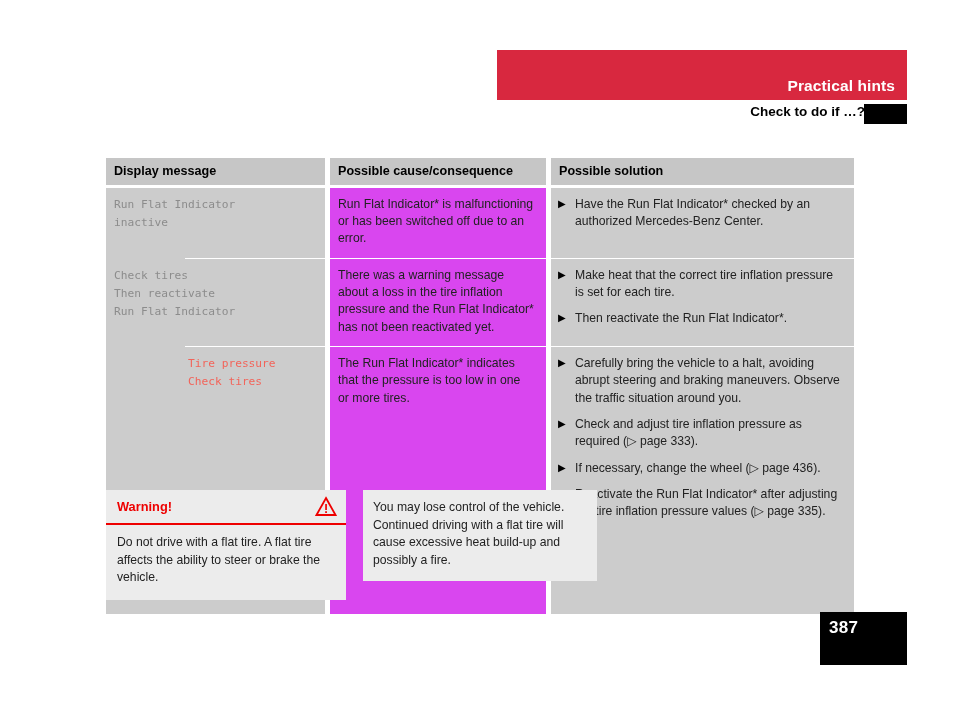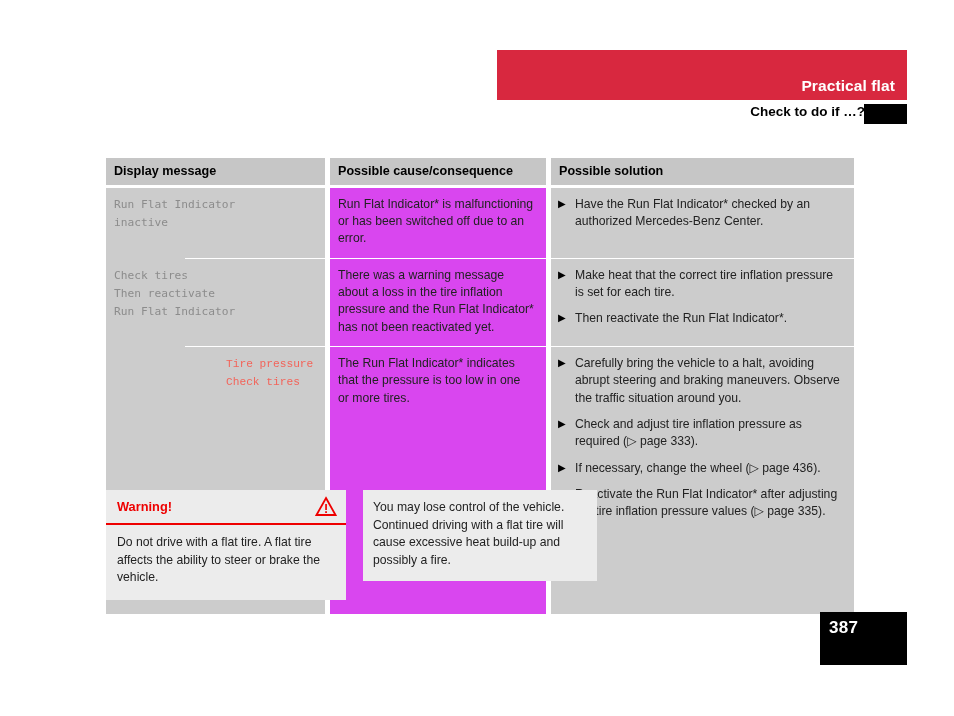--- a/index.html
+++ b/index.html
@@ -116,22 +116,21 @@
     font-family: "DejaVu Sans Mono", "Liberation Mono", monospace;
     font-size: 11.2px;
     line-height: 1.62;
     color: #8c8c8c;
     text-align: left;
     white-space: pre;
   }
   .msg-cell.red {
     color: #f2645a;
     text-align: left;
-    padding-left: 120px;
-    font-family: Liberation Mono, monospace;
+    padding-left: 82px;
   }
   .cause-cell {
     padding: 8px 12px 10px 8px;
     font-size: 12.2px;
     line-height: 1.42;
     color: #222222;
   }
   .sol-cell {
     padding: 8px 10px 10px 7px;
     font-size: 12.2px;
@@ -227,21 +226,21 @@
     color: #ffffff;
     font-size: 17px;
     font-weight: bold;
     letter-spacing: 0.3px;
   }
 </style>
 </head>
 <body>
 
 <div class="hdr-bar">
-  <div class="hdr-chapter">Practical flat</div>
+  <div class="hdr-chapter">Practical hints</div>
 </div>
 <div class="hdr-sub">
   <div class="hdr-sub-text">Check to do if …?</div>
 </div>
 <div class="hdr-tab"></div>
 
 <div class="tbl">
 
   <div class="tbl-row tbl-head">
     <div class="col-a cell">Display message</div>

